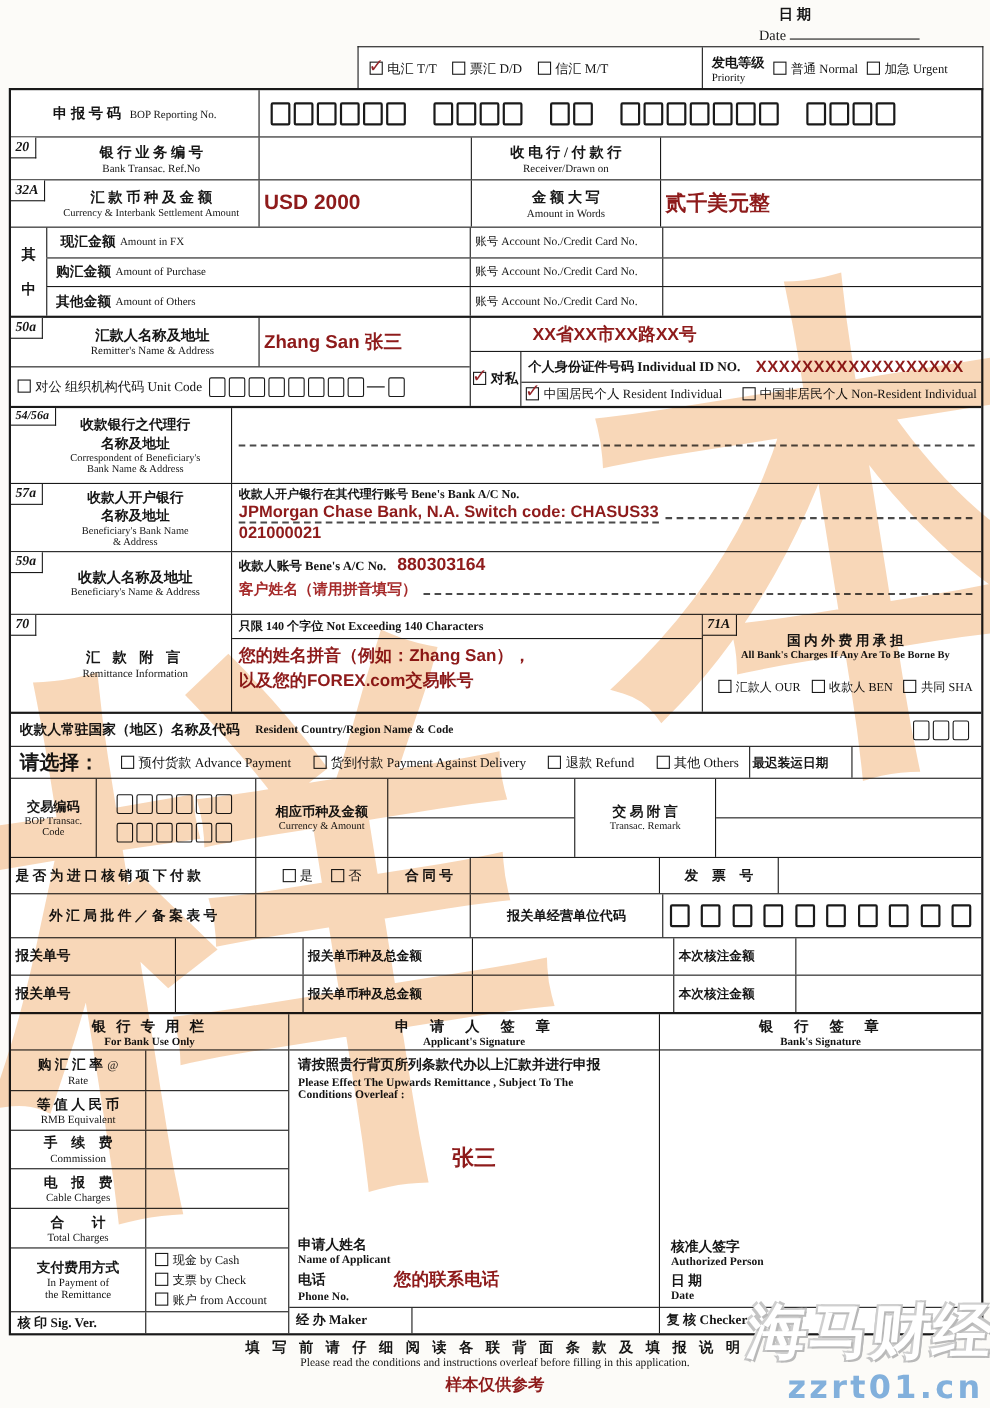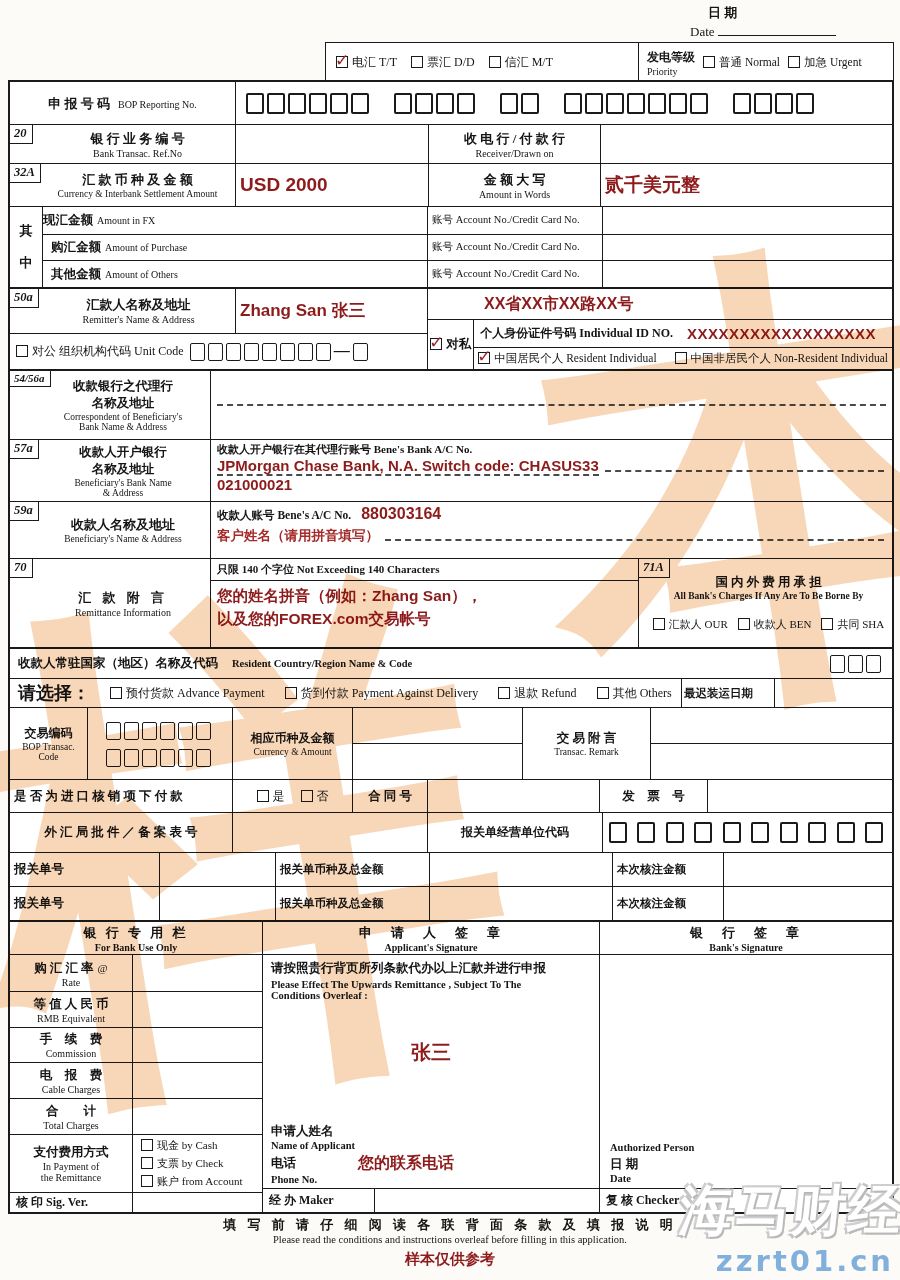--- a/index.html
+++ b/index.html
@@ -129,21 +129,21 @@
       </div>
     </div>
 
     <div class="row" style="height:81px">
       <div class="c nb ctr" style="width:32px">
         <div class="lc">其</div>
         <div class="lc" style="margin-top:14px">中</div>
       </div>
       <div style="flex:1;display:flex;flex-direction:column">
         <div class="row first" style="height:27px">
-          <div class="c vmid" style="width:385px;padding-left:0"><span class="lc" style="font-size:12.5px">现汇金额</span>&nbsp;<span class="le">Amount in FX</span></div>
+          <div class="c vmid" style="width:385px;padding-left:12px"><span class="lc" style="font-size:12.5px">现汇金额</span>&nbsp;<span class="le">Amount in FX</span></div>
           <div class="c vmid" style="width:175px">
               <span class="sm" style="font-size:10.5px">账号 Account No./Credit Card No.</span>
             </div>
           <div class="c" style="flex:1"></div>
         </div>
         <div class="row" style="height:27px">
           <div class="c vmid" style="width:385px;padding-left:8px"><span class="lc" style="font-size:12.5px">购汇金额</span>&nbsp;<span class="le">Amount of Purchase</span></div>
           <div class="c vmid" style="width:175px">
               <span class="sm" style="font-size:10.5px">账号 Account No./Credit Card No.</span>
             </div>
@@ -484,20 +484,21 @@
           <div style="flex:1"></div>
         </div>
       </div>
 
       <div class="col" style="flex:1;border-left:1px solid #1a1a1a">
         <div class="hdr">
           <div class="lc">银　行　签　章</div>
           <div class="le" style="font-weight:bold">Bank's Signature</div>
         </div>
         <div style="flex:1;display:flex;flex-direction:column;justify-content:flex-end;padding:0 10px 4px">
+          <div class="lc" style="font-size:12.5px">核准人签字</div>
           <div class="le" style="font-size:10.5px;font-weight:bold">Authorized Person</div>
           <div class="lc" style="font-size:12.5px;margin-top:3px">日 期</div>
           <div class="le" style="font-size:10.5px;font-weight:bold">Date</div>
         </div>
         <div style="display:flex;border-top:1px solid #1a1a1a;height:24px">
           <div class="vmid" style="width:112px;border-right:1px solid #1a1a1a;padding-left:6px">
               <span class="lc" style="font-size:12px">复 核  Checker</span>
             </div>
           <div style="flex:1"></div>
         </div>

